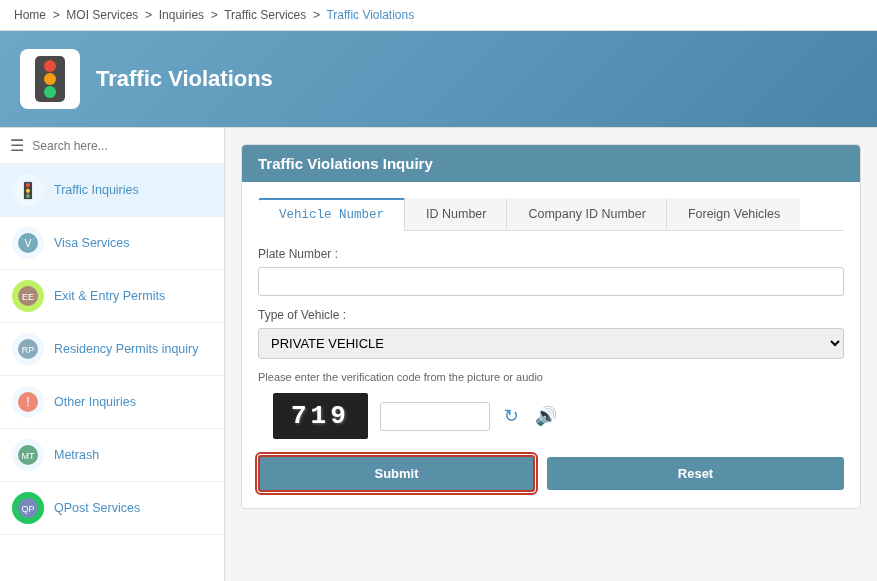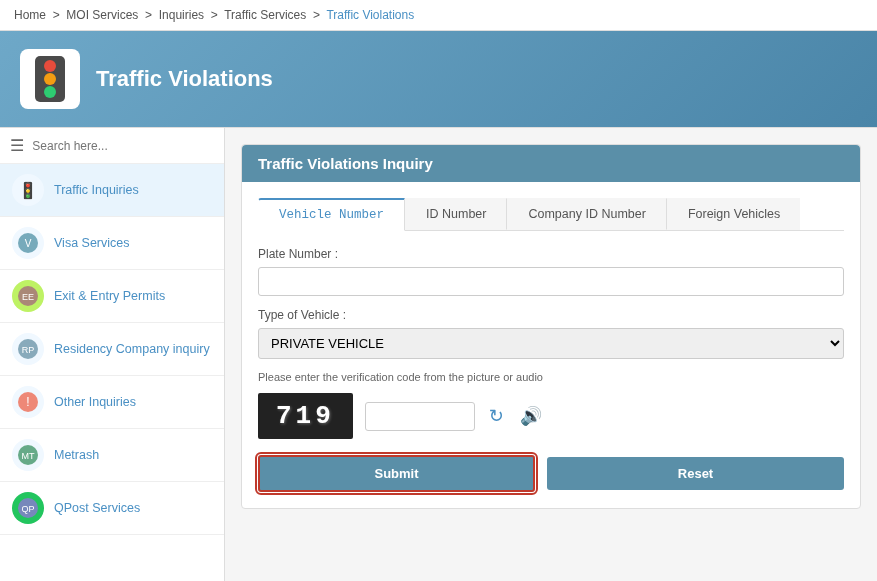--- a/index.html
+++ b/index.html
@@ -158,20 +158,21 @@
     }
 
     .captcha-help { font-size: 11px; color: #666; margin-bottom: 10px; }
 
     
     .captcha-row {
       display: flex;
       align-items: center;
       gap: 12px;
       margin-bottom: 16px;
+      margin-left: 15px;
     }
     .captcha-image {
       background: #222;
       color: #fff;
       font-size: 26px;
       font-weight: bold;
       padding: 8px 18px;
       letter-spacing: 4px;
       font-family: 'Courier New', monospace;
       border-radius: 2px;
@@ -292,21 +293,21 @@
       <span class="item-label">Exit &amp; Entry Permits</span>
     </div>
 
     <div class="sidebar-item">
       <div class="item-icon" style="background:#f0f8ff;">
         <svg width="24" height="24" viewBox="0 0 24 24">
             <circle cx="12" cy="12" r="10" fill="#8ab"></circle>
             <text x="12" y="16" text-anchor="middle" font-size="9" fill="white">RP</text>
           </svg>
       </div>
-      <span class="item-label">Residency Company inquiry</span>
+      <span class="item-label">Residency Permits inquiry</span>
     </div>
 
     <div class="sidebar-item">
       <div class="item-icon" style="background:#f0f8ff;">
         <svg width="24" height="24" viewBox="0 0 24 24">
             <circle cx="12" cy="12" r="10" fill="#e87"></circle>
             <text x="12" y="16" text-anchor="middle" font-size="12" fill="white">!</text>
           </svg>
       </div>
       <span class="item-label">Other Inquiries</span>

